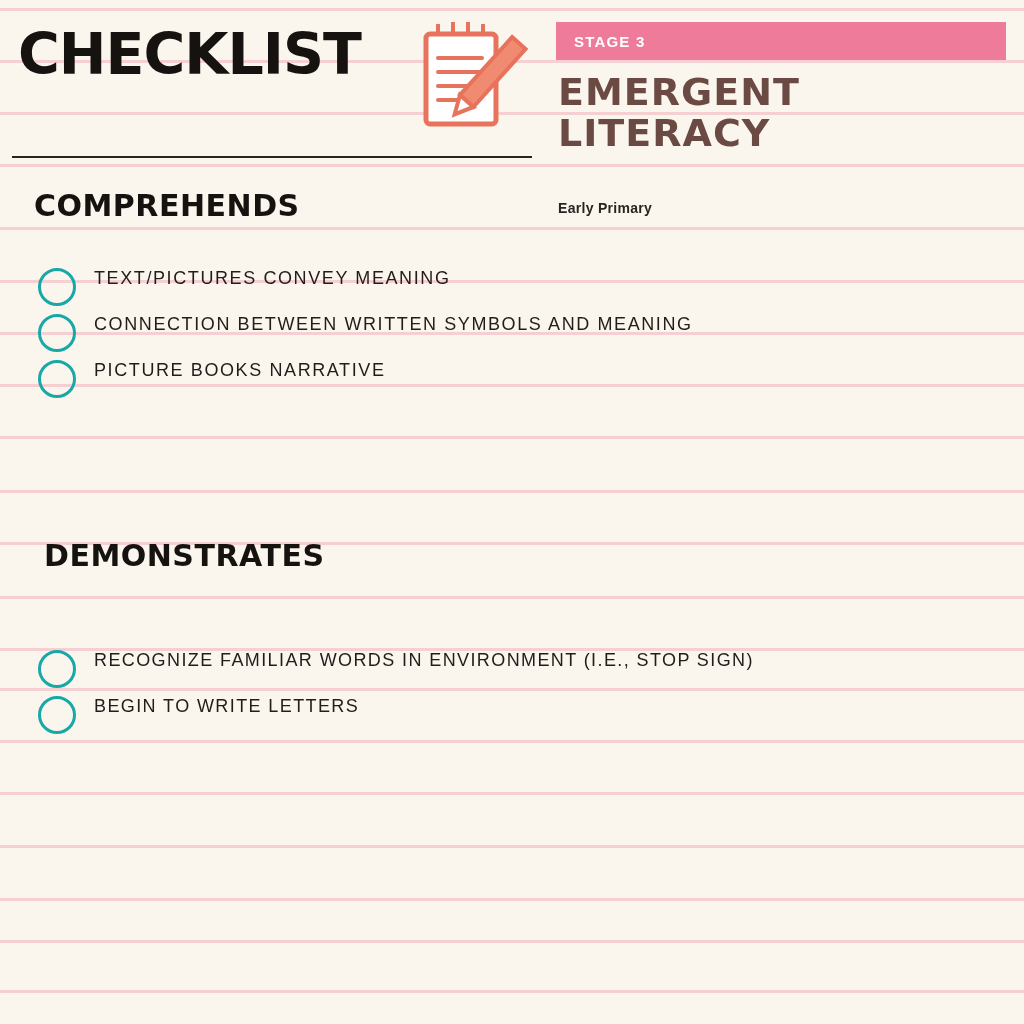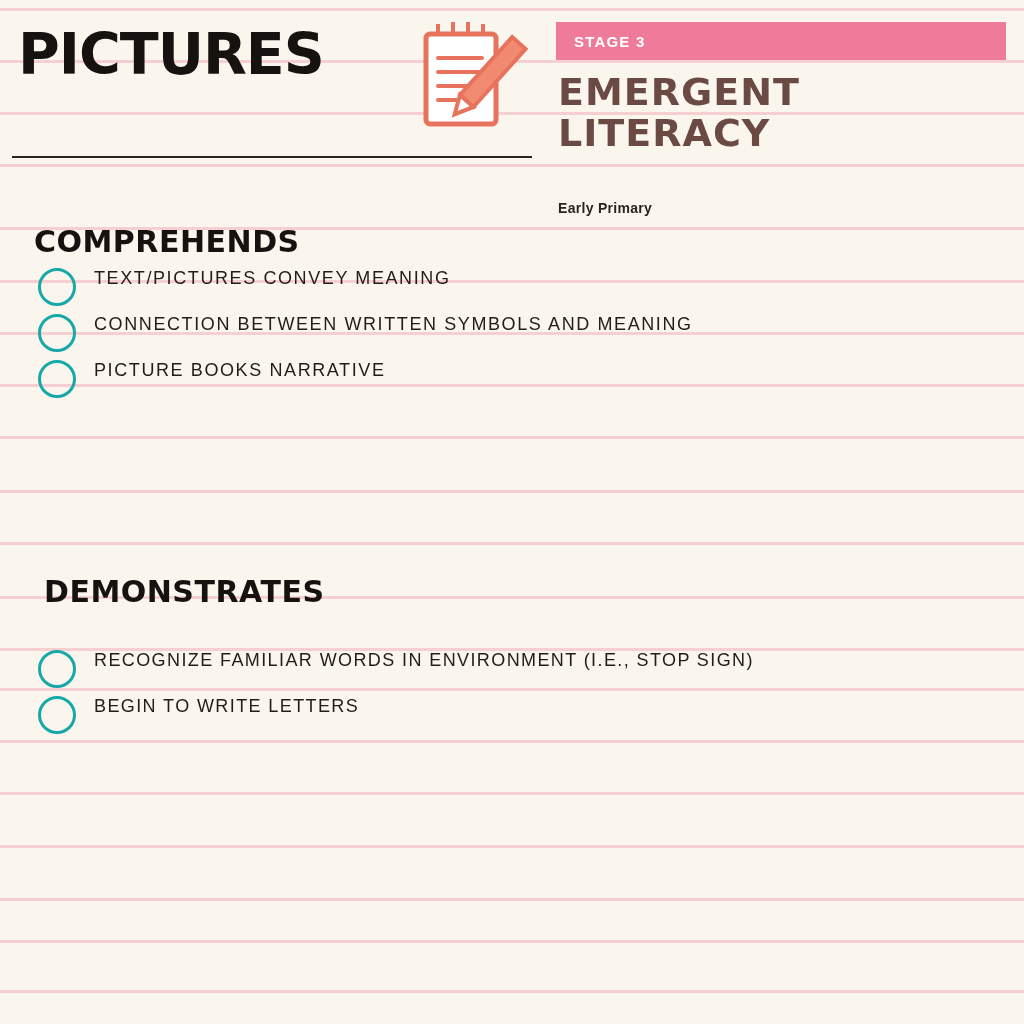--- a/index.html
+++ b/index.html
@@ -120,21 +120,20 @@
   }
 
   
   .section-heading {
     position: absolute;
     font-family: "DejaVu Sans", sans-serif;
     font-weight: bold;
     font-size: 30px;
     letter-spacing: 0.5px;
     color: #16120f;
-    margin-top: 36px;
   }
   #heading-comprehends { left: 34px; top: 188px; }
   #heading-demonstrates { left: 44px; top: 538px; }
 
   .items {
     position: absolute;
     left: 38px;
   }
   #items-comprehends { top: 266px; width: 930px; }
   #items-demonstrates { top: 648px; width: 930px; text-align: center; }
@@ -190,21 +189,21 @@
       <div class="rule" style="top: 792px; background: rgb(246, 207, 210);"></div>
       <div class="rule" style="top: 845px; background: rgb(246, 207, 210);"></div>
       <div class="rule" style="top: 898px; background: rgb(246, 207, 210);"></div>
       <div class="rule" style="top: 940px; background: rgb(246, 207, 210);"></div>
       <div class="rule" style="top: 990px; background: rgb(246, 207, 210);"></div>
     </div>
 
   <div id="content">
 
     <div class="title-block">
-      <h1 class="checklist-title">PICTURES</h1>
+      <h1 class="checklist-title">CHECKLIST</h1>
     </div>
     <div class="title-rule"></div>
 
     <div class="notepad-icon">
       <svg viewBox="0 0 120 120" width="120" height="120" aria-hidden="true">
 
         <g stroke="#e8735c" stroke-width="4" fill="none">
           <line x1="30" y1="8" x2="30" y2="22"></line>
           <line x1="45" y1="6" x2="45" y2="20"></line>
           <line x1="60" y1="6" x2="60" y2="20"></line>

